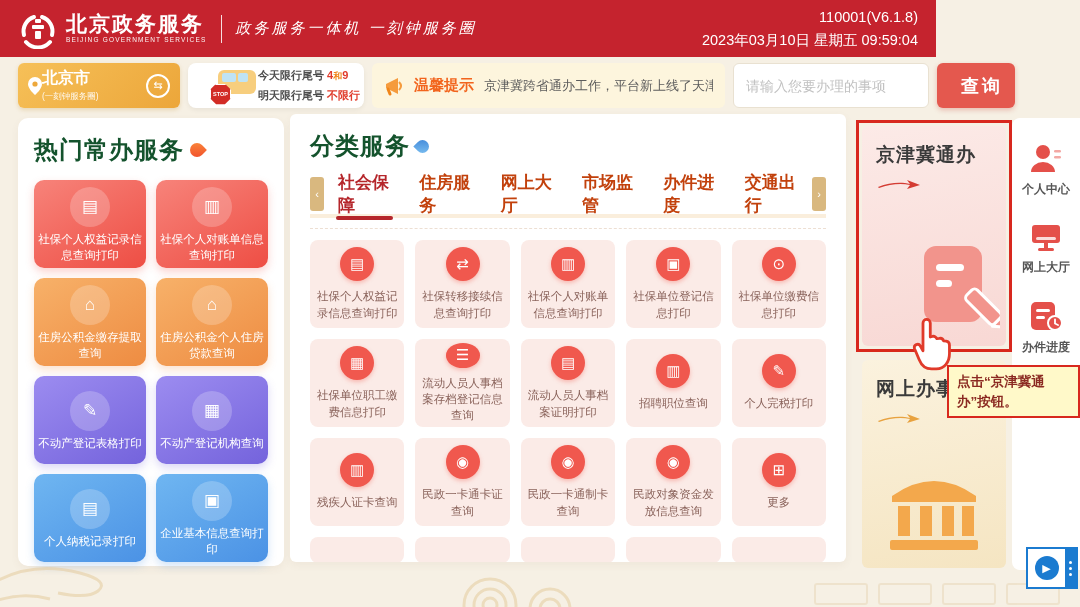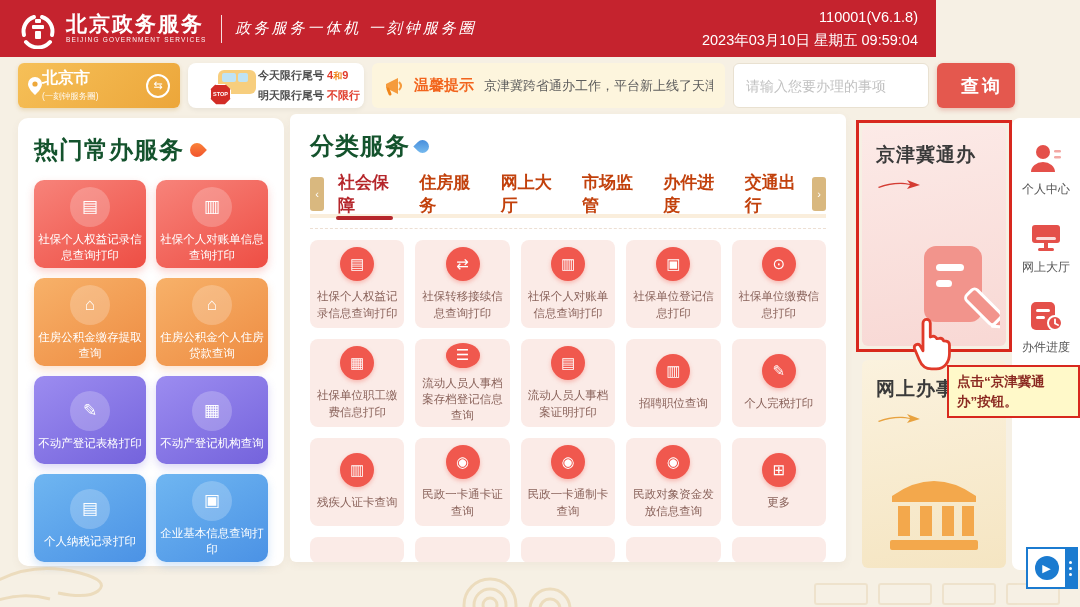--- a/index.html
+++ b/index.html
@@ -102,21 +102,21 @@
   .annotation-rect { position:absolute; left:856px; top:120px; width:156px; height:232px;
                      border:3px solid #D8281E; z-index:5; pointer-events:none; }
   .online-card { position:absolute; left:862px; top:360px; width:144px; height:208px;
                  background:linear-gradient(170deg,#FBF2DE,#F5E5C2); border-radius:6px; padding:16px 14px; cursor:pointer; }
   .bank-icon { position:absolute; left:50%; transform:translateX(-50%); bottom:18px; }
 
   
   .side-rail { position:absolute; left:1012px; top:118px; width:68px; height:452px; background:#fff;
                border-radius:8px 0 0 8px; display:flex; flex-direction:column; align-items:center; padding-top:26px; }
   .rail-item { display:flex; flex-direction:column; align-items:center; margin-bottom:24px; cursor:pointer; }
-  .rail-label { font-size:12px; color:#555; margin-top:7px; white-space:nowrap; }
+  .rail-label { font-size:12px; color:#555; margin-top:7px; white-space:nowrap;font-weight:bold; }
   .starburst { margin-top:2px; }
 
   
   .hand-cursor { position:absolute; left:905px; top:316px; z-index:6; }
   .tooltip { position:absolute; left:947px; top:365px; width:133px; min-height:46px; background:#FFF9C9;
              border:2px solid #D8281E; z-index:7; padding:5px 8px; font-size:13.5px; font-weight:bold;
              color:#8B2A22; line-height:1.45; }
 
   
   .assist-widget { position:absolute; left:1026px; top:547px; width:52px; height:42px; background:#fff;

